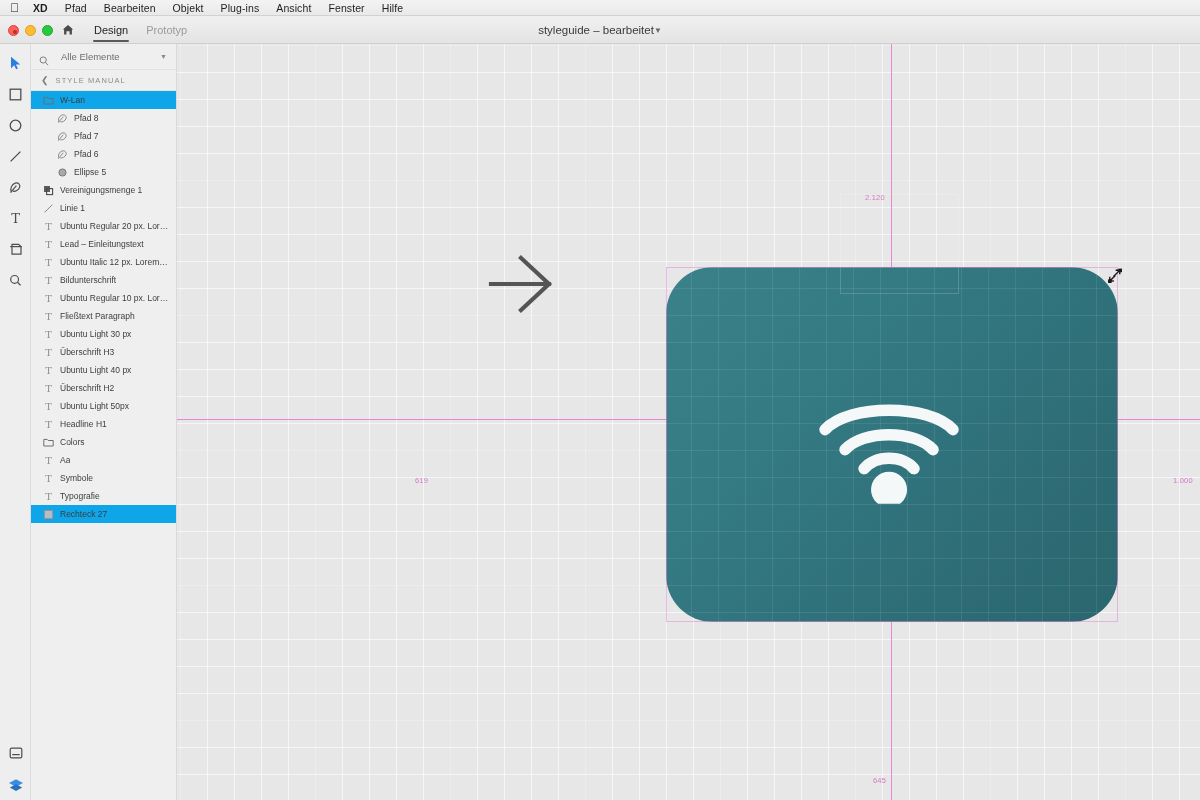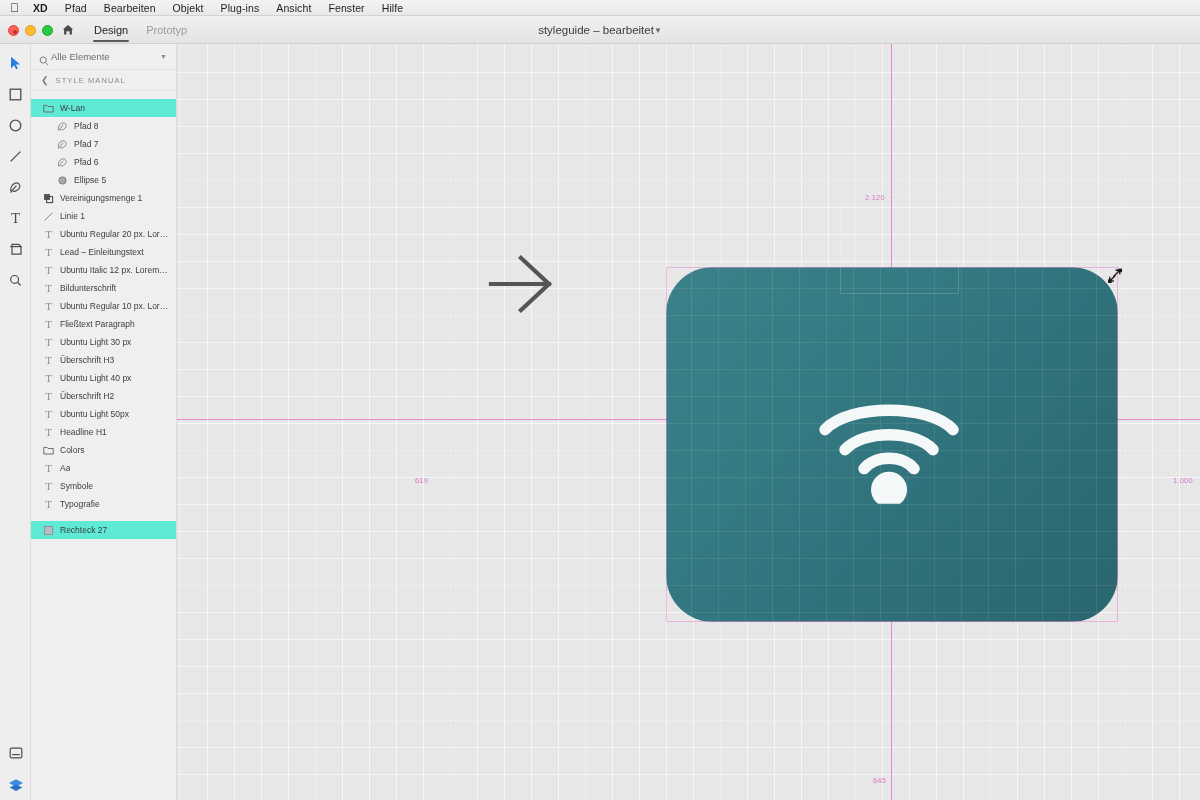--- a/index.html
+++ b/index.html
@@ -69,40 +69,40 @@
   .tools-top { padding-top:10px; display:flex; flex-direction:column; gap:13px; }
   .tool svg { display:block; }
   .rail-bottom { position:absolute; left:0; bottom:6px; width:31px; display:flex; flex-direction:column; align-items:center; gap:14px; }
 
   
   .sidebar {
     position:absolute; left:31px; top:44px; width:146px; height:756px;
     background:#efefef; border-right:1px solid #d9d9d9;
   }
   .searchrow {
-    height:26px; display:flex; align-items:center; gap:2px;
+    height:26px; display:flex; align-items:center; gap:12px;
     padding:0 9px 0 8px; border-bottom:1px solid #e2e2e2;
   }
   .searchrow .lbl { font-size:9.5px; color:#6e6e6e; flex:1; }
   .searchrow .mag { width:10px; height:10px; }
   .searchrow .chev { font-size:7px; color:#888; }
 
   .grouphdr {
     height:21px; display:flex; align-items:center; gap:7px; padding-left:10px;
     border-bottom:1px solid #e4e4e4;
   }
   .grouphdr .back { font-size:9px; color:#7d7d7d; }
   .grouphdr .t { font-size:7.5px; letter-spacing:1.1px; color:#8c8c8c; }
 
   .layerlist { padding-top:0; }
   .layer {
     height:18px; display:flex; align-items:center; gap:6px;
     padding-left:12px; font-size:8.5px; color:#3d3d3d; white-space:nowrap;
   }
-  .layer.sel { background:#5eead4;margin-top:8px; }
+  .layer.sel { background:#0ea5e9; }
   .layer.indent { padding-left:26px; }
   .layer .ico { width:11px; height:11px; flex:0 0 11px; display:flex; align-items:center; justify-content:center; }
   .layer .nm { overflow:hidden; text-overflow:ellipsis; }
 
   
   .canvas {
     position:absolute; left:177px; top:44px; width:1023px; height:756px;
     background:#e7e7e7;
     background-image:
       linear-gradient(to right, rgba(255,255,255,.62) 1px, transparent 1px),

